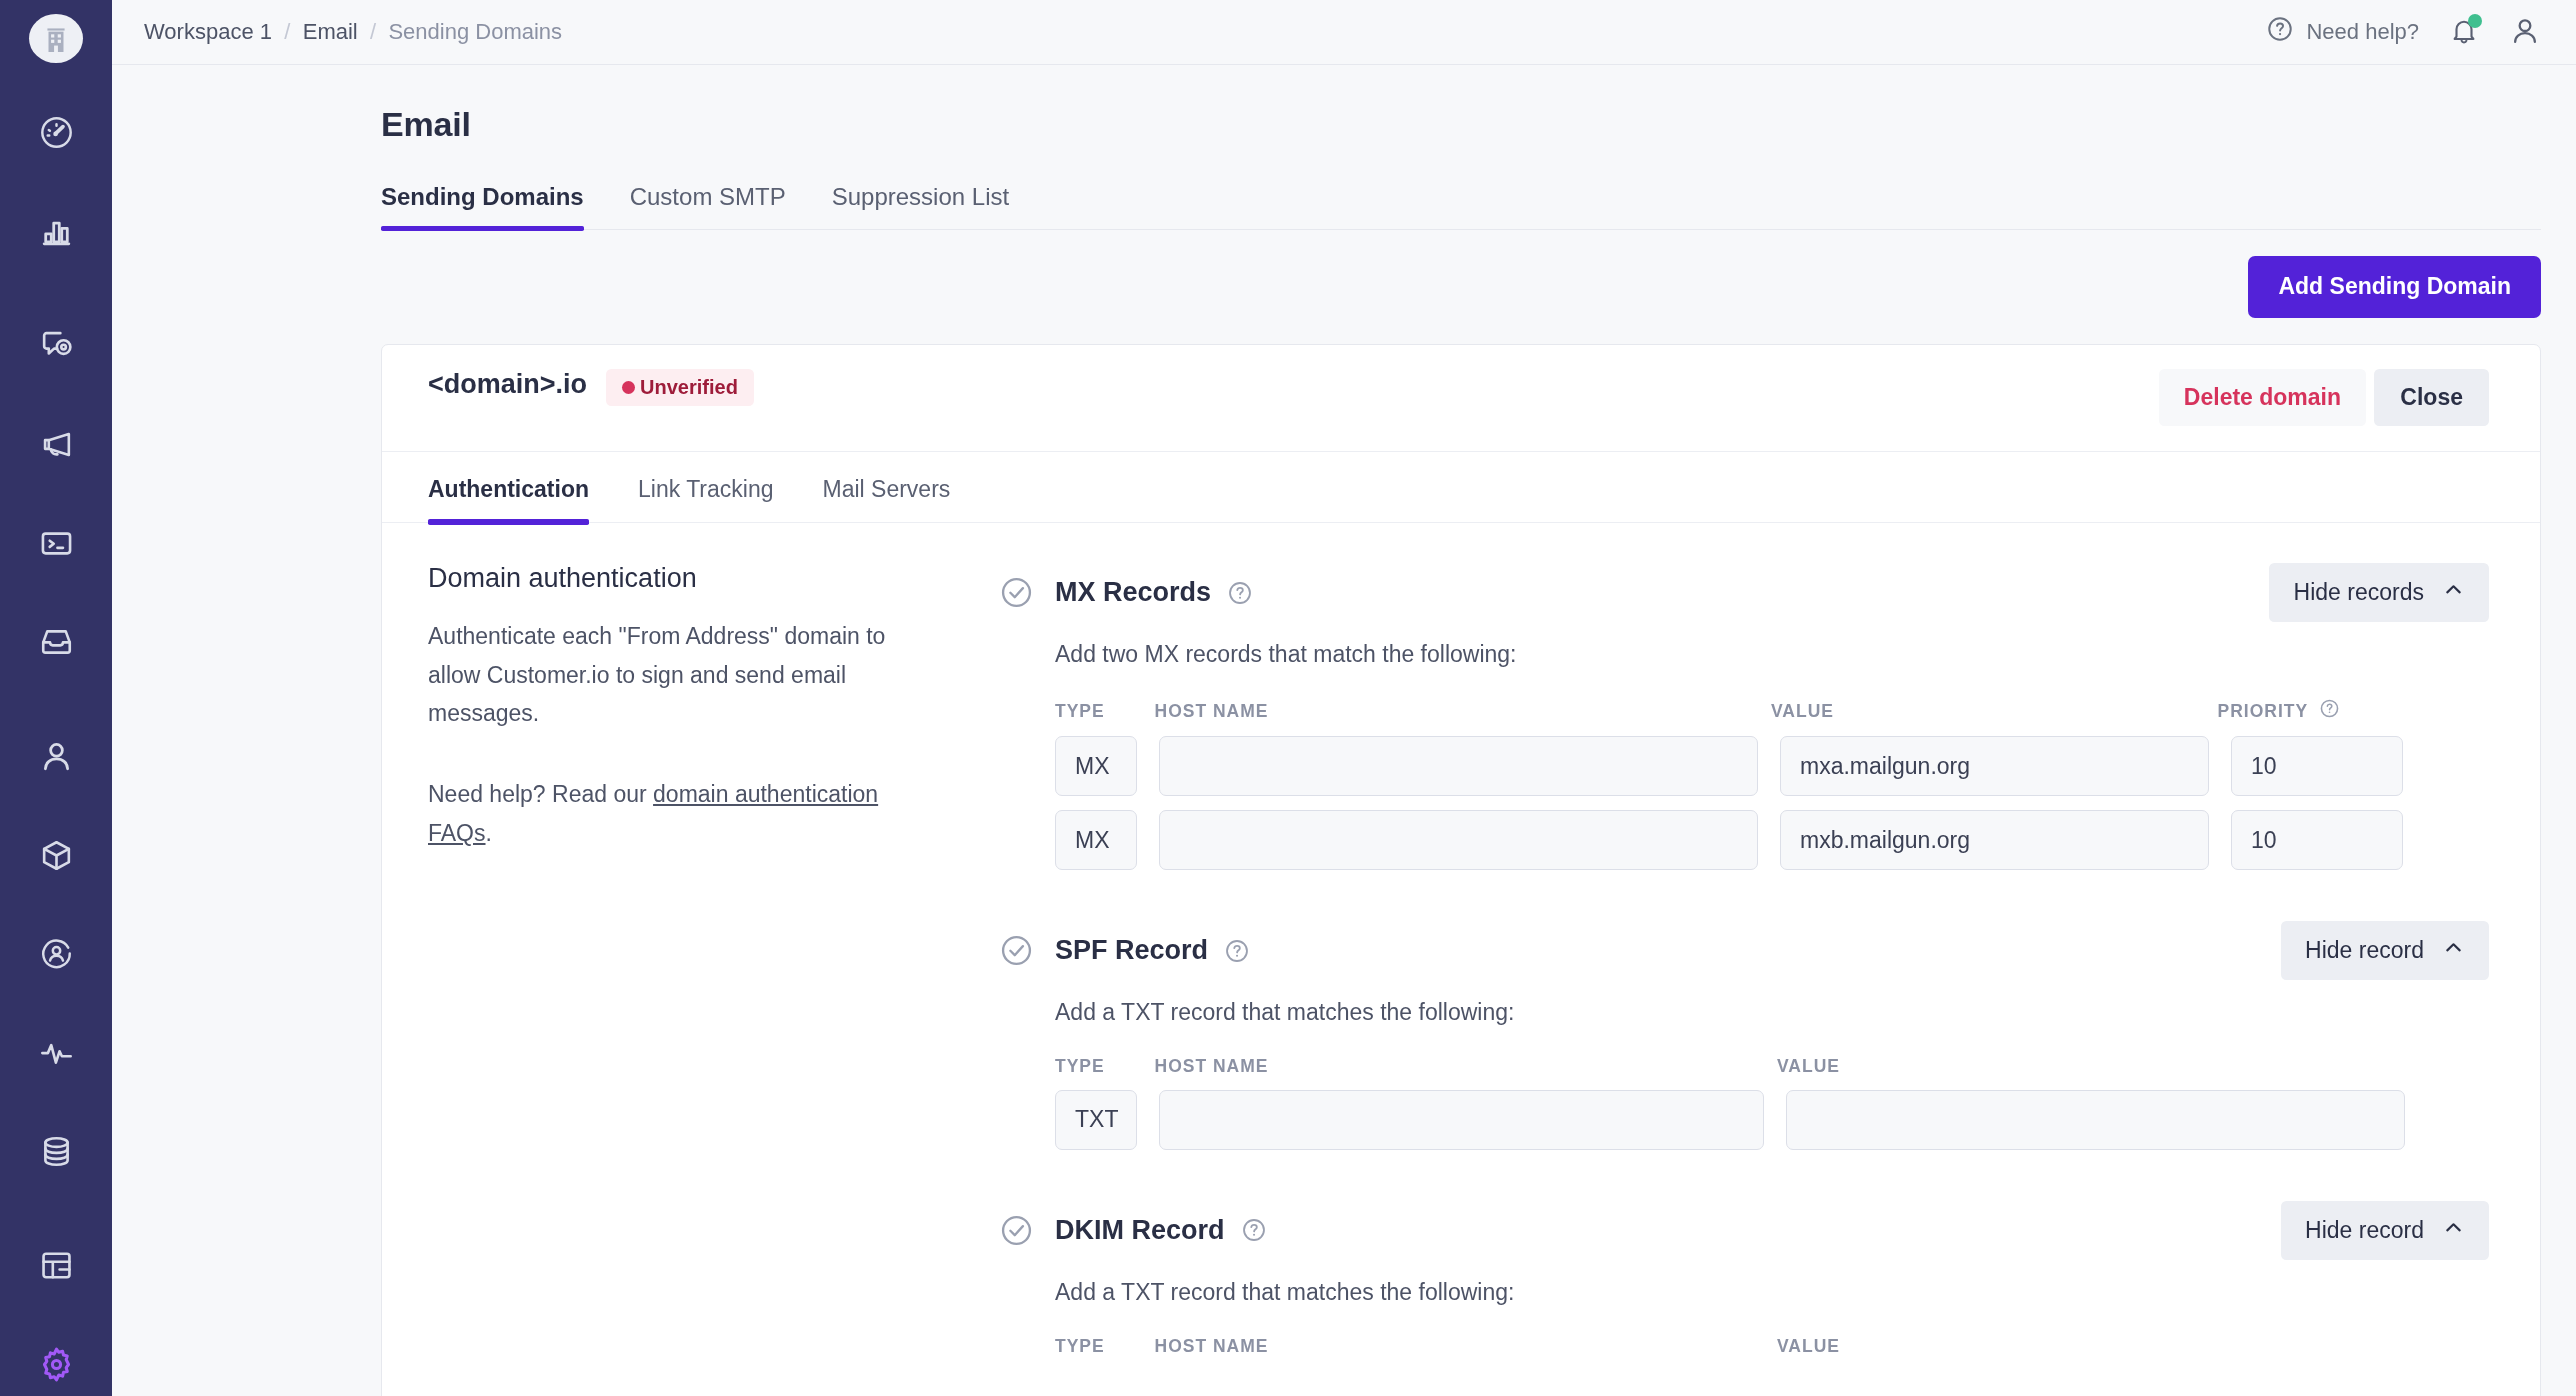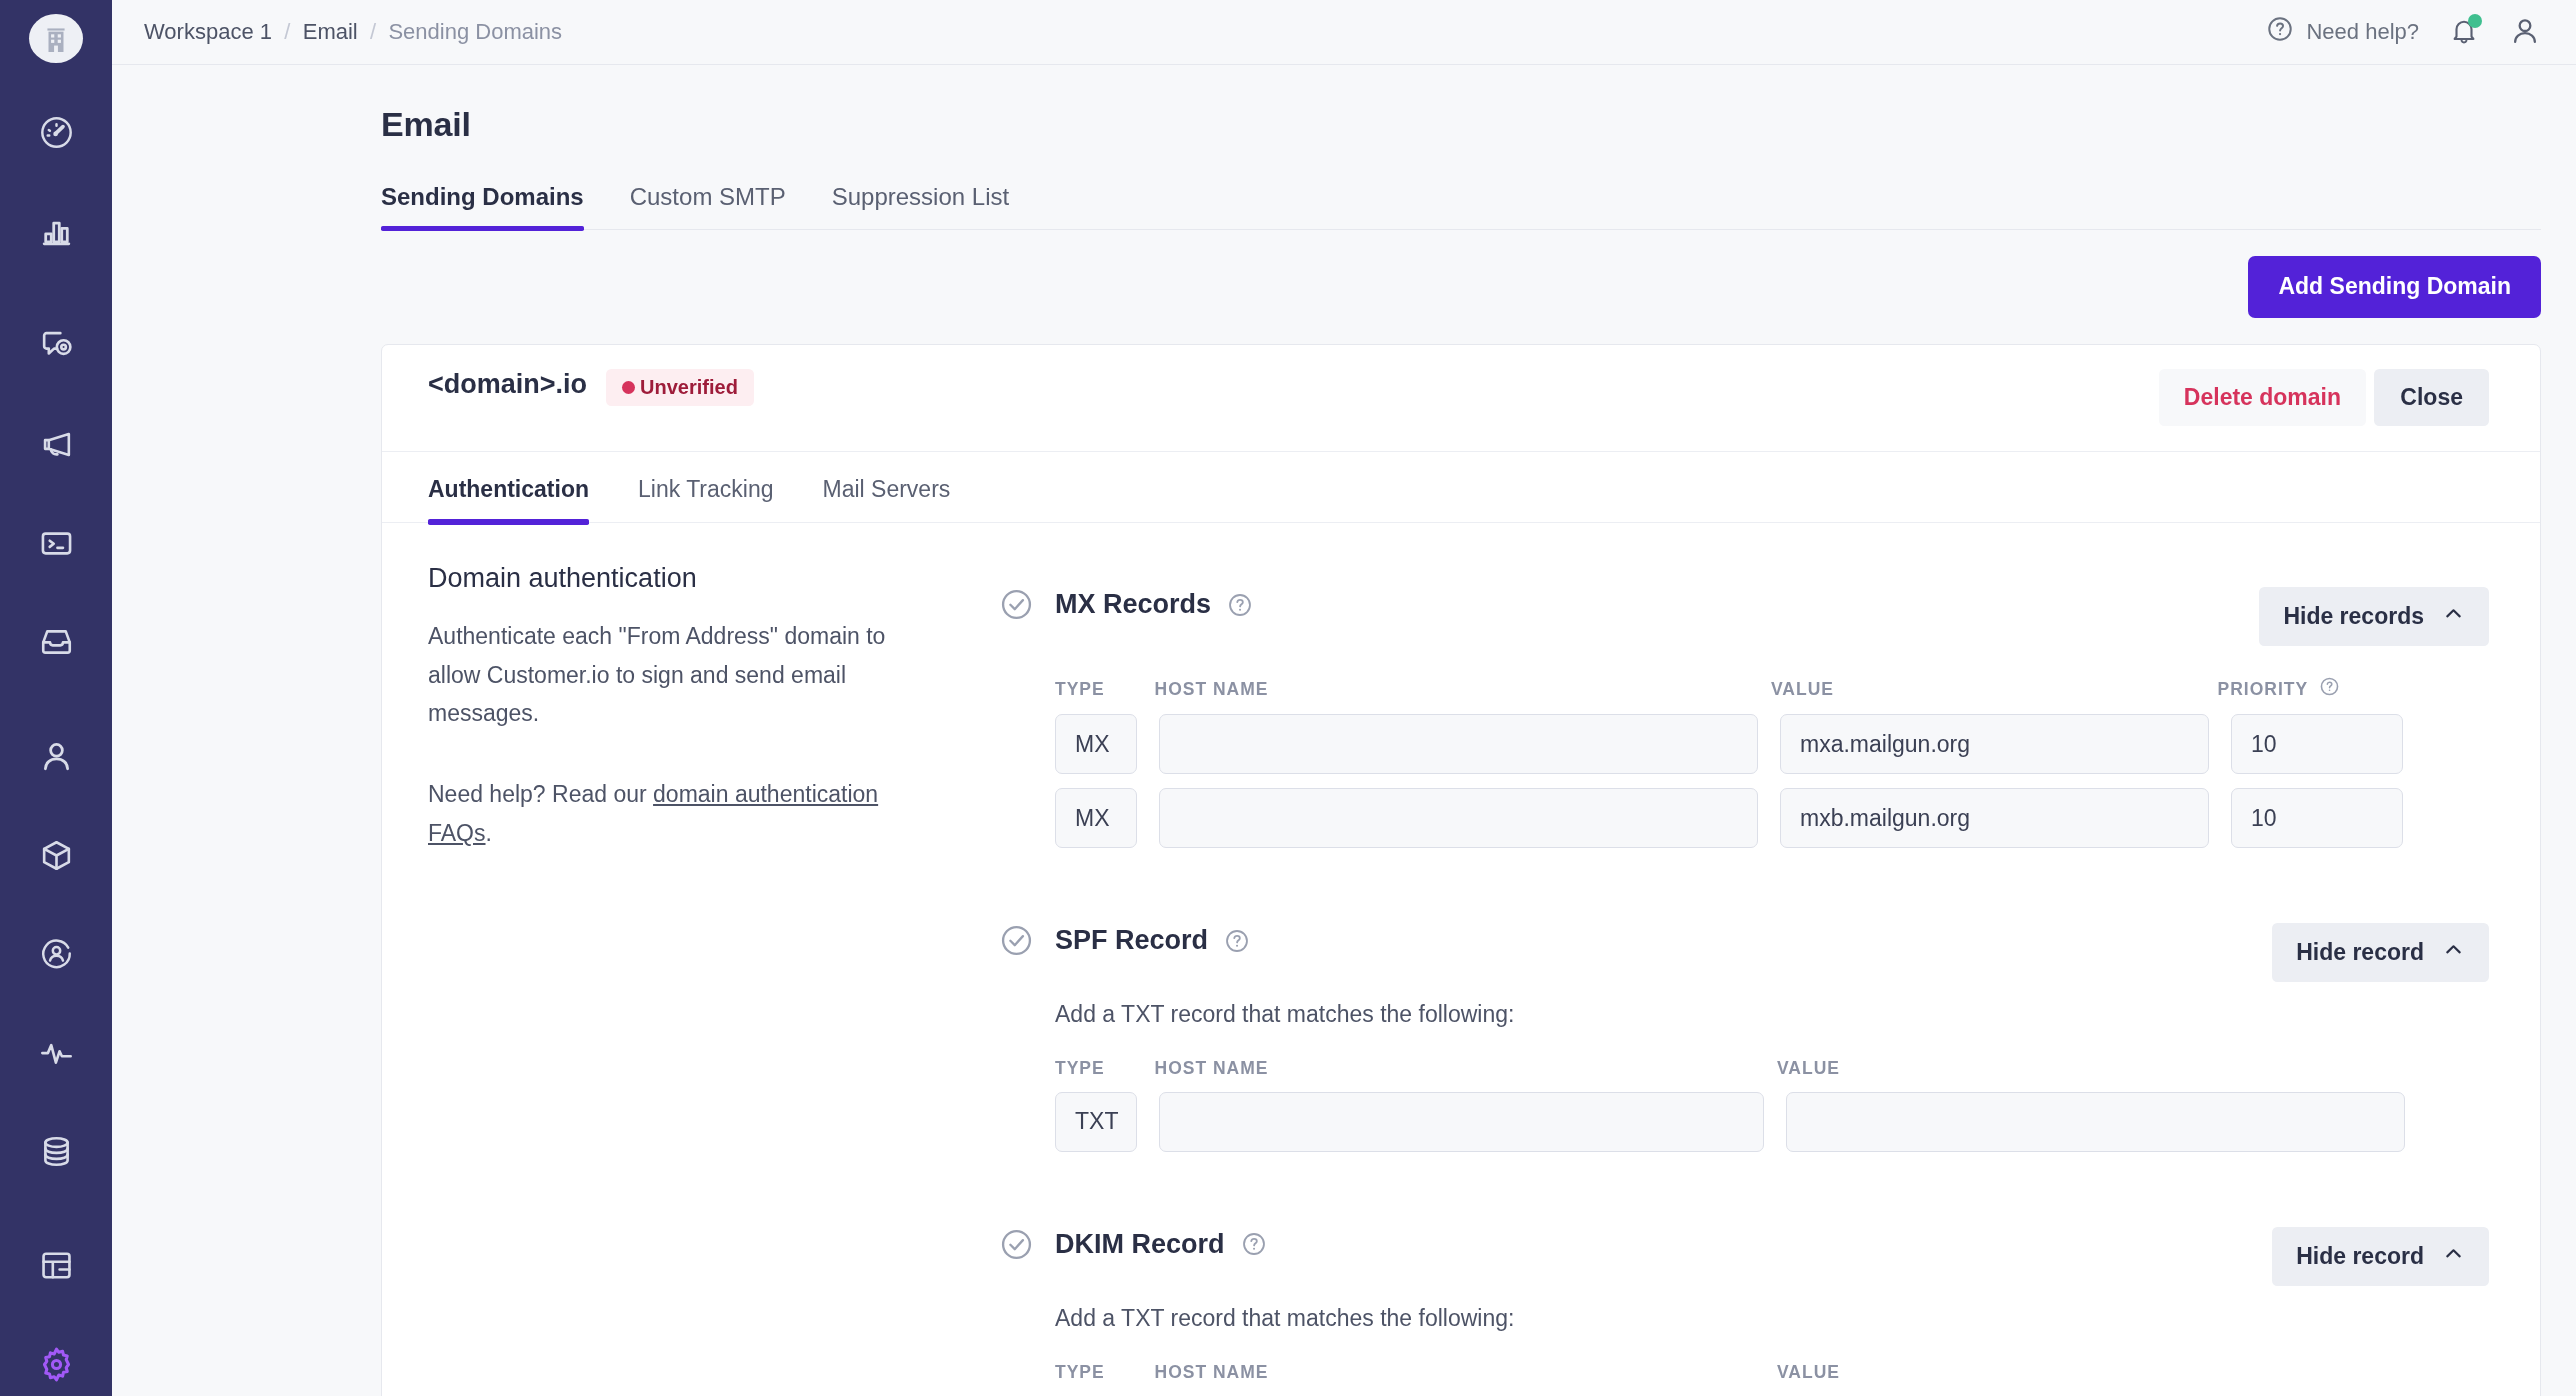--- a/index.html
+++ b/index.html
@@ -163,23 +163,23 @@
   
   .record-section { position: relative; margin-bottom: 51px; }
   .rec-head { display: flex; align-items: center; }
   .rec-check { flex: 0 0 56px; display: flex; align-items: center; justify-content: flex-start; }
   .rec-title { font-size: 27px; font-weight: bold; color: #2a2f45; }
   .q-icon { margin-left: 16px; display: inline-flex; vertical-align: middle; cursor: pointer; }
   .rec-toggle { margin-left: auto; }
   .btn-toggle {
     background: #eceef3; color: #2a2f45;
     border: none; border-radius: 5.3px;
-    font-size: 23px; font-weight: bold;
+    font-size: 23px; font-weight: normal;
     padding: 15px 24.5px; cursor: pointer;
-    display: inline-flex; align-items: center; gap: 17.5px; margin-top: 24px;
+    display: inline-flex; align-items: center; gap: 17.5px;
   }
   .rec-sub { font-size: 23px; color: #4d5366; margin: 19px 0 0 56px; }
 
   
   .rec-table { margin: 30px 0 0 56px; }
   .rec-cols { display: flex; align-items: center; gap: 17.5px; padding-bottom: 12.3px; }
   .col-label {
     font-size: 17.5px; font-weight: bold; letter-spacing: 1px;
     color: #8b91a3; text-transform: uppercase;
     display: flex; align-items: center; gap: 10.5px;
@@ -473,20 +473,21 @@
                     <span>Hide records</span>
                     <span>
                       <svg width="23" height="23" viewBox="0 0 24 24" fill="none" stroke="#2a2f45" stroke-width="2.2" stroke-linecap="round" stroke-linejoin="round">
                         <path d="M5.5 15 12 8.6 18.5 15"></path>
                       </svg>
                     </span>
                   </button>
                 </div>
               </div>
 
+              <div class="rec-sub">Add two MX records that match the following:</div>
 
               <div class="rec-table">
                 <div class="rec-cols">
                   <div class="col-label w-type">TYPE</div>
                   <div class="col-label w-host">HOST NAME</div>
                   <div class="col-label w-value">VALUE</div>
                   <div class="col-label w-prio">
                     <span>PRIORITY</span>
                     <span>
                       <svg width="21" height="21" viewBox="0 0 24 24" fill="none" stroke="#9aa0b0" stroke-width="1.8" stroke-linecap="round">

